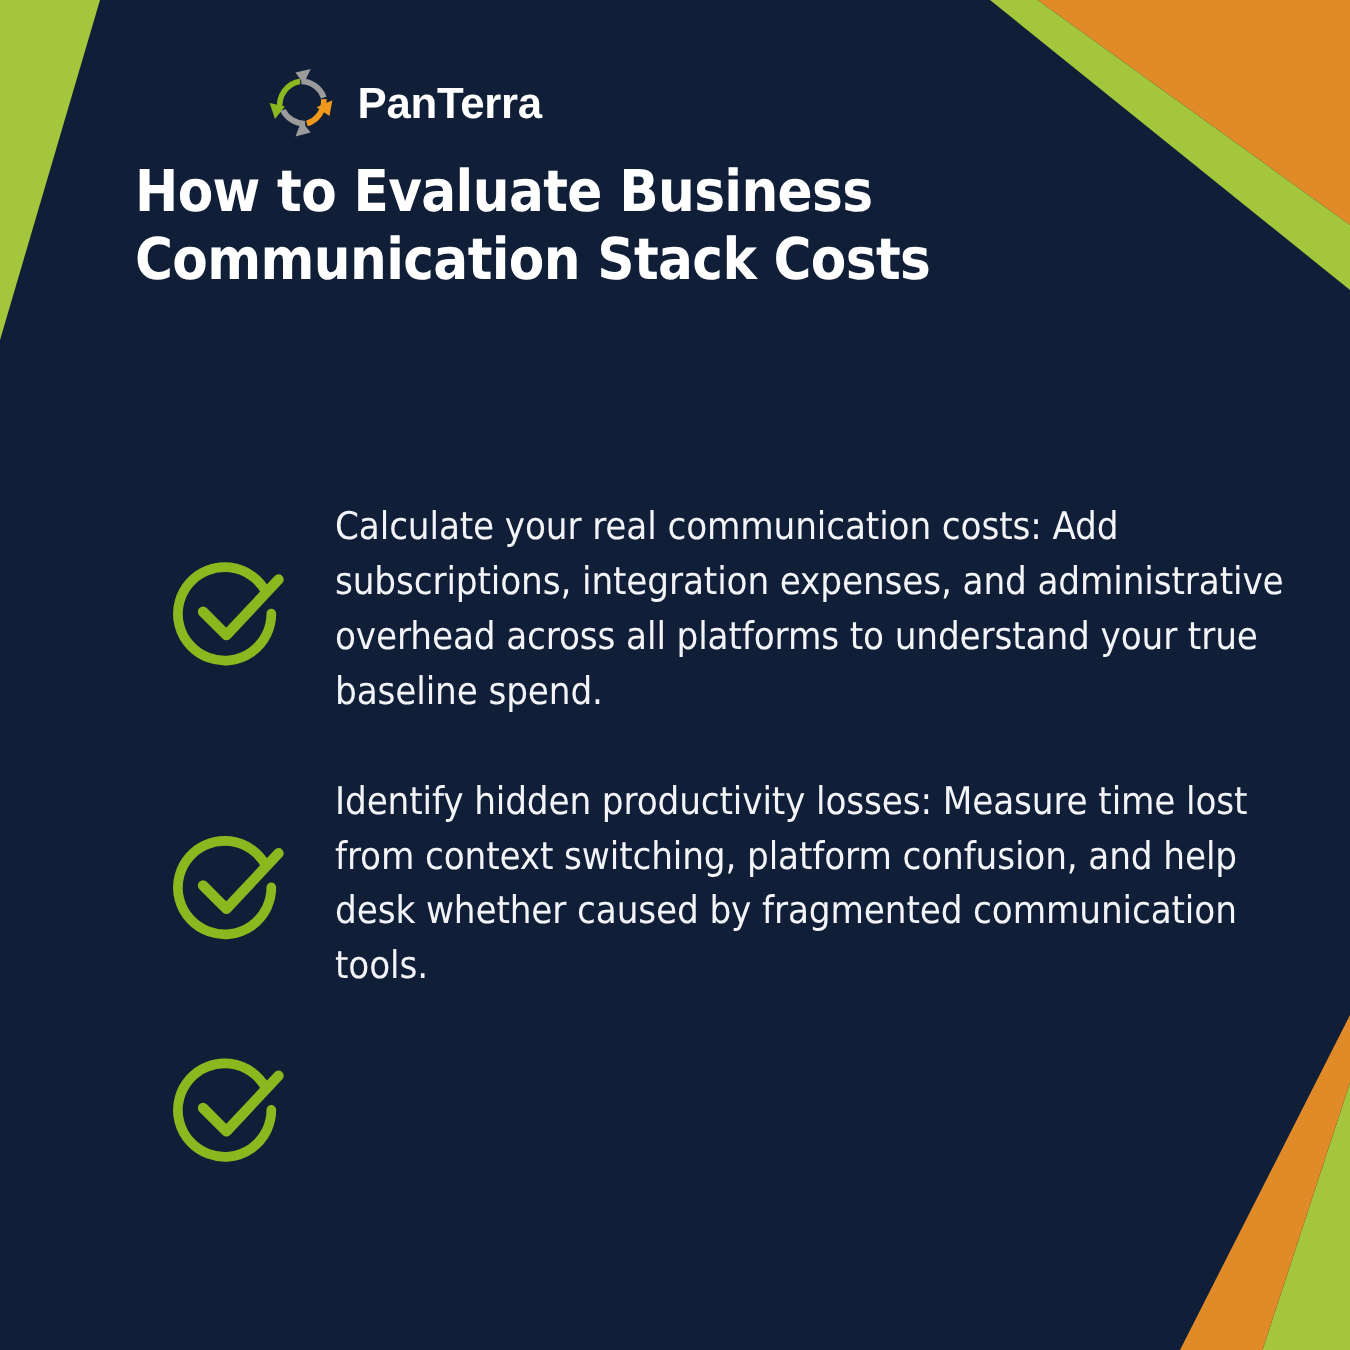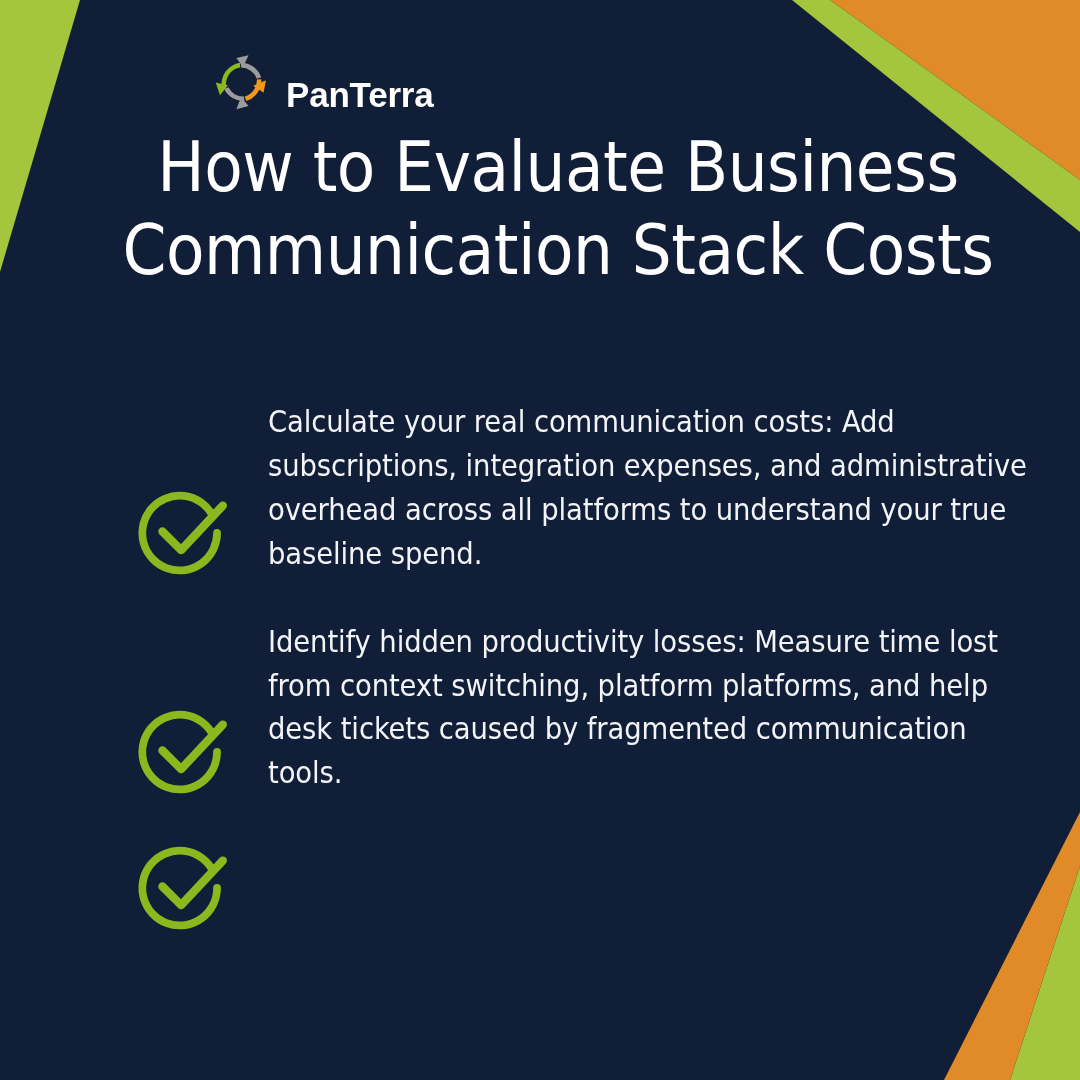--- a/index.html
+++ b/index.html
@@ -32,21 +32,21 @@
     height: 1080px;
     pointer-events: none;
   }
 
   
   #brand-logo {
     position: absolute;
     left: 212px;
     top: 52px;
     display: flex;
-    align-items: flex-end;
+    align-items: center;
     gap: 14px;
   }
   #brand-logo .logo-mark {
     width: 60px;
     height: 60px;
     display: block;
   }
   #brand-logo .logo-wordmark {
     font-family: "Liberation Sans", sans-serif;
     font-size: 35px;
@@ -57,43 +57,42 @@
     white-space: nowrap;
   }
 
   
   #page-title {
     position: absolute;
     left: 108px;
     top: 126px;
     width: 900px;
     color: #ffffff;
-    font-size: 70px;
+    font-size: 46px;
     line-height: 1.18;
-    font-weight: 400;
+    font-weight: 700;
     letter-spacing: -0.5px;
     font-family: "DejaVu Sans", sans-serif;
     font-stretch: condensed;
-    text-align: center;
   }
 
   
   #benefits-list {
     position: absolute;
     left: 100px;
     top: 400px;
     width: 940px;
     display: flex;
     flex-direction: column;
     gap: 44px;
   }
 
   .benefit-row {
     display: flex;
-    align-items: flex-end;
+    align-items: center;
     gap: 0;
   }
 
   .benefit-icon-wrap {
     flex: 0 0 auto;
     width: 168px;
     display: flex;
     justify-content: center;
     align-items: center;
   }
@@ -161,21 +160,21 @@
       <p class="benefit-text">Calculate your real communication costs: Add subscriptions, integration expenses, and administrative overhead across all platforms to understand your true baseline spend.</p>
     </div>
 
     <div class="benefit-row">
       <span class="benefit-icon-wrap">
         <svg class="check-circle-icon" viewBox="0 0 64 64">
           <path d="M 52 22 A 26 26 0 1 0 55 34" fill="none" stroke="#8ab81e" stroke-width="5.4" stroke-linecap="round"></path>
           <polyline points="17,33 30,46 59,15" fill="none" stroke="#8ab81e" stroke-width="5.8" stroke-linecap="round" stroke-linejoin="round"></polyline>
         </svg>
       </span>
-      <p class="benefit-text">Identify hidden productivity losses: Measure time lost from context switching, platform platforms, and help desk tickets caused by fragmented communication tools.</p>
+      <p class="benefit-text">Identify hidden productivity losses: Measure time lost from context switching, platform confusion, and help desk whether caused by fragmented communication tools.</p>
     </div>
 
     <div class="benefit-row">
       <span class="benefit-icon-wrap">
         <svg class="check-circle-icon" viewBox="0 0 64 64">
           <path d="M 52 22 A 26 26 0 1 0 55 34" fill="none" stroke="#8ab81e" stroke-width="5.4" stroke-linecap="round"></path>
           <polyline points="17,33 30,46 59,15" fill="none" stroke="#8ab81e" stroke-width="5.8" stroke-linecap="round" stroke-linejoin="round"></polyline>
         </svg>
       </span>
     </div>

